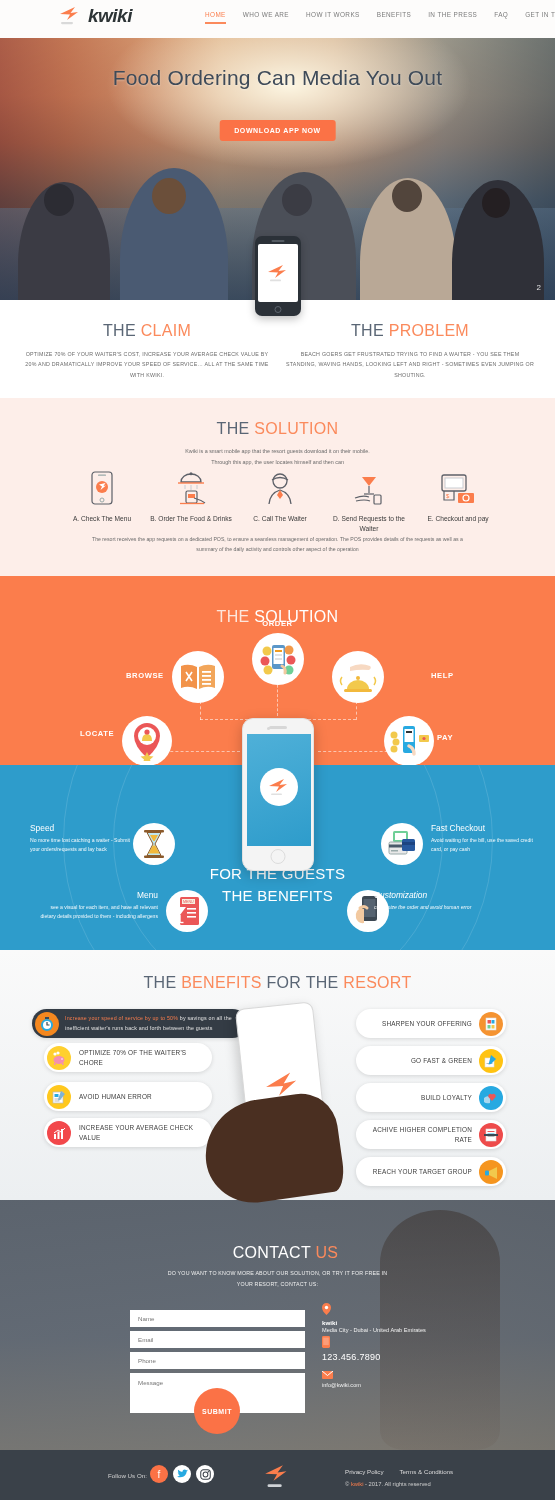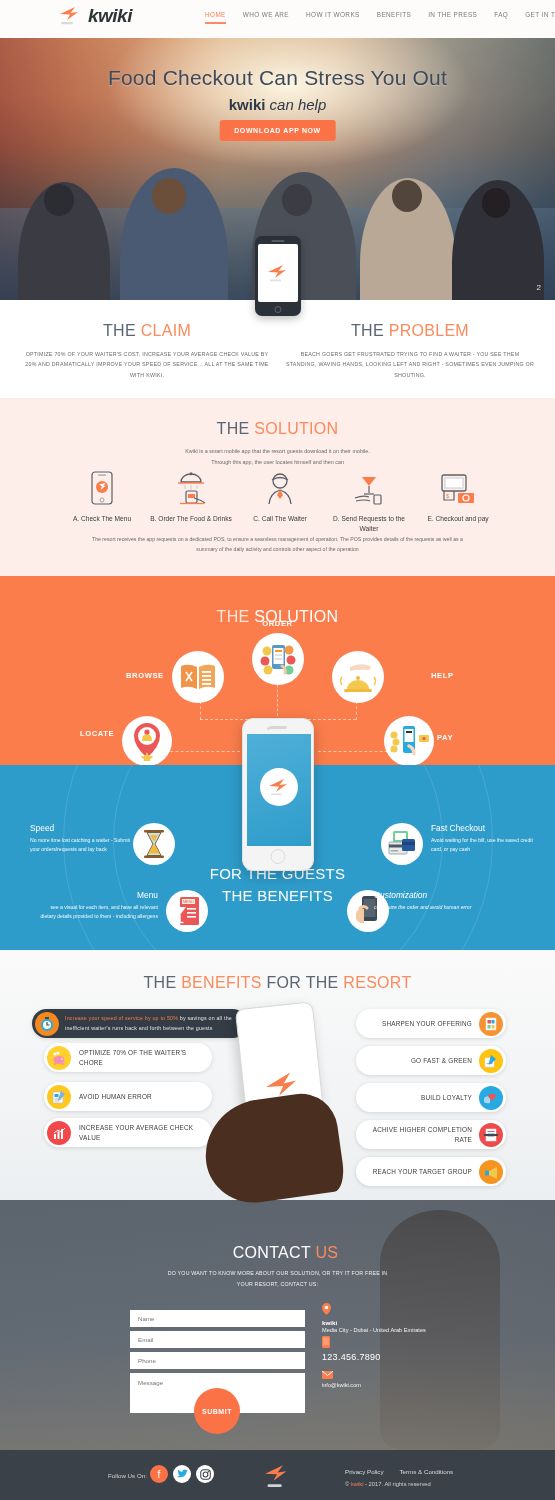--- a/index.html
+++ b/index.html
@@ -254,24 +254,21 @@
     <div class="silh s2"></div>
     <div class="silh s3"></div>
     <div class="silh s4"></div>
     <div class="silh s5"></div>
     <div class="head h1"></div>
     <div class="head h2"></div>
     <div class="head h3"></div>
     <div class="head h4"></div>
     <div class="head h5"></div>
 
-    <div class="hero-title">Food Checkout Can Stress You Out</div>
-    <div class="hero-sub">
-      <b>kwiki</b><span> can help</span>
-    </div>
+    <div class="hero-title">Food Ordering Can Media You Out</div>
     <button class="hero-btn">DOWNLOAD APP NOW</button>
     <div class="hero-badge">2</div>
   </div>
 
   <div class="float-phone">
     <span class="spk"></span>
     <div class="screen">
       <svg width="26" height="20" viewBox="0 0 24 20">
         <path d="M2 9 L17 2 L12.5 8 L20 7 L9 15 L12 9.5 Z" fill="#fb7d4c"></path>
         <rect x="4" y="16.5" width="11" height="1.8" rx=".9" fill="#e0e0e0"></rect>

